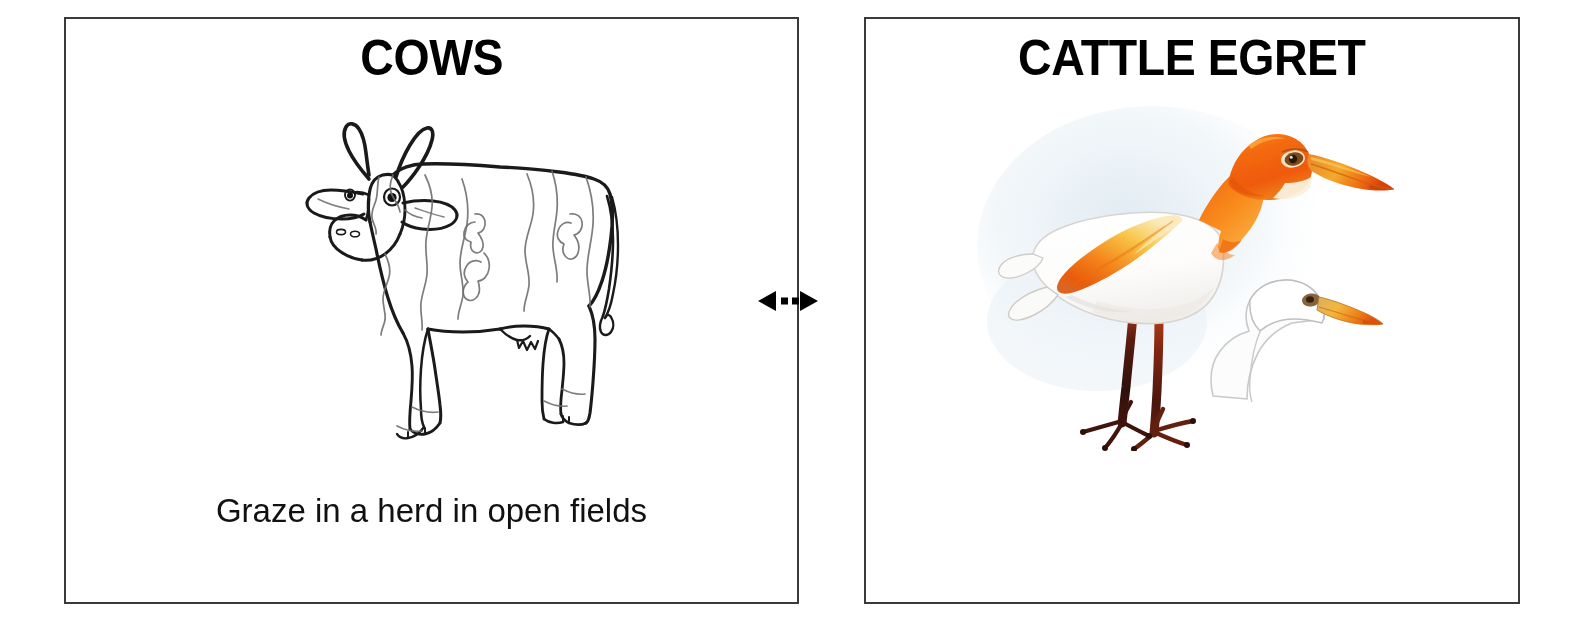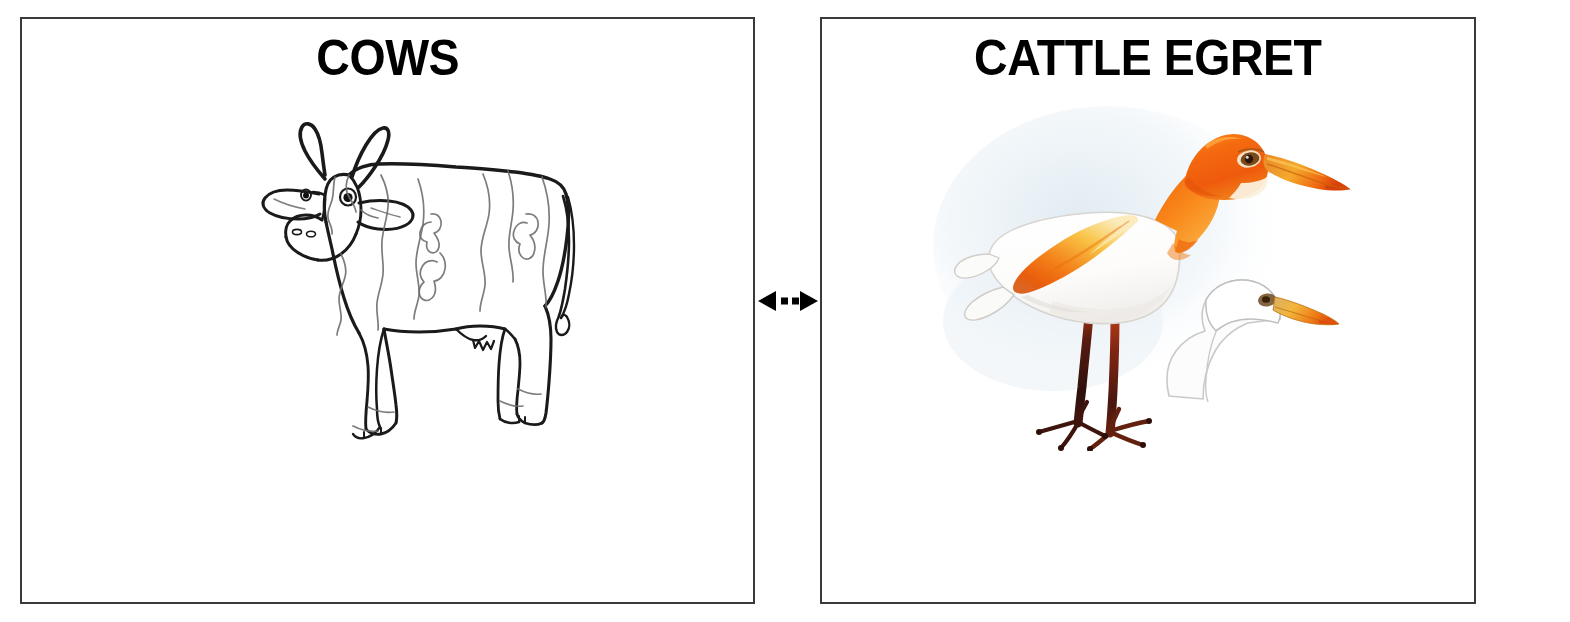--- a/index.html
+++ b/index.html
@@ -26,20 +26,21 @@
 
   
   .panel {
     position: absolute;
     box-sizing: border-box;
     background: #ffffff;
     border: 2px solid #3a3a3a;
     display: flex;
     flex-direction: column;
     align-items: center;
+    margin-left: 44px;
   }
   #panel-left {
     left: 20px;
     top: 17px;
     width: 735px;
     height: 587px;
   }
   #panel-right {
     left: 820px;
     top: 17px;
@@ -347,20 +348,21 @@
           <g stroke="#1a1a1a" stroke-width="2.0">
             <path d="M203 333 L 203 327"></path>
             <path d="M186 337 L 186 331"></path>
             <path d="M347 322 L 347 316"></path>
             <path d="M341 321 L 341 315"></path>
           </g>
         </g>
       </svg>
     </div>
 
+    <div class="panel-caption" id="caption-left">Graze in a herd in open fields</div>
   </div>
 
   <svg id="connector" viewBox="0 0 64 30" xmlns="http://www.w3.org/2000/svg">
 
     <polygon points="2,15 20,5 20,25" fill="#000000"></polygon>
 
     <rect x="25" y="11.5" width="7" height="7" fill="#000000"></rect>
     <rect x="36" y="11.5" width="7" height="7" fill="#000000"></rect>
 
     <polygon points="62,15 44,5 44,25" fill="#000000"></polygon>

